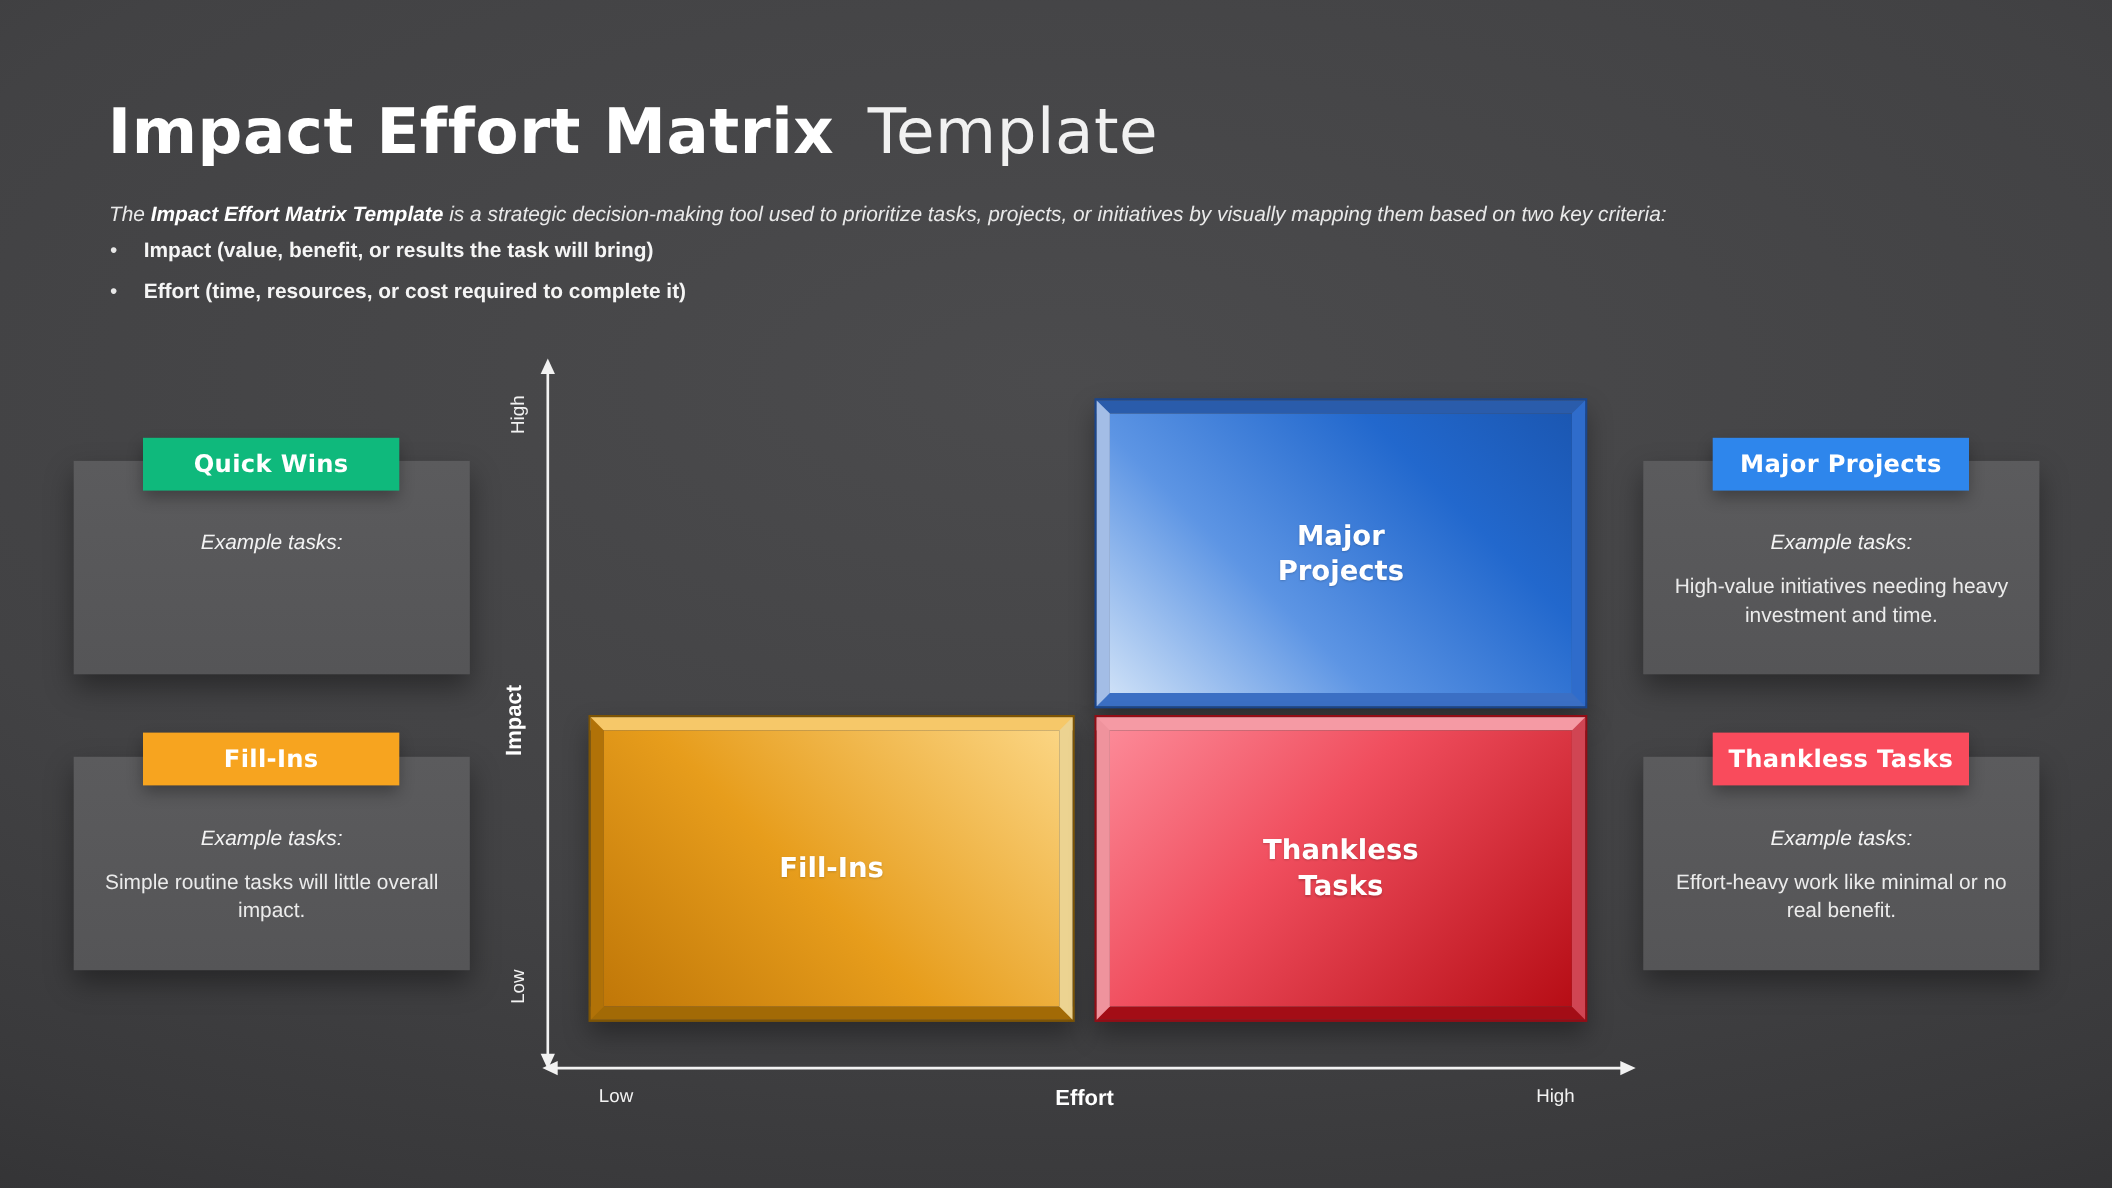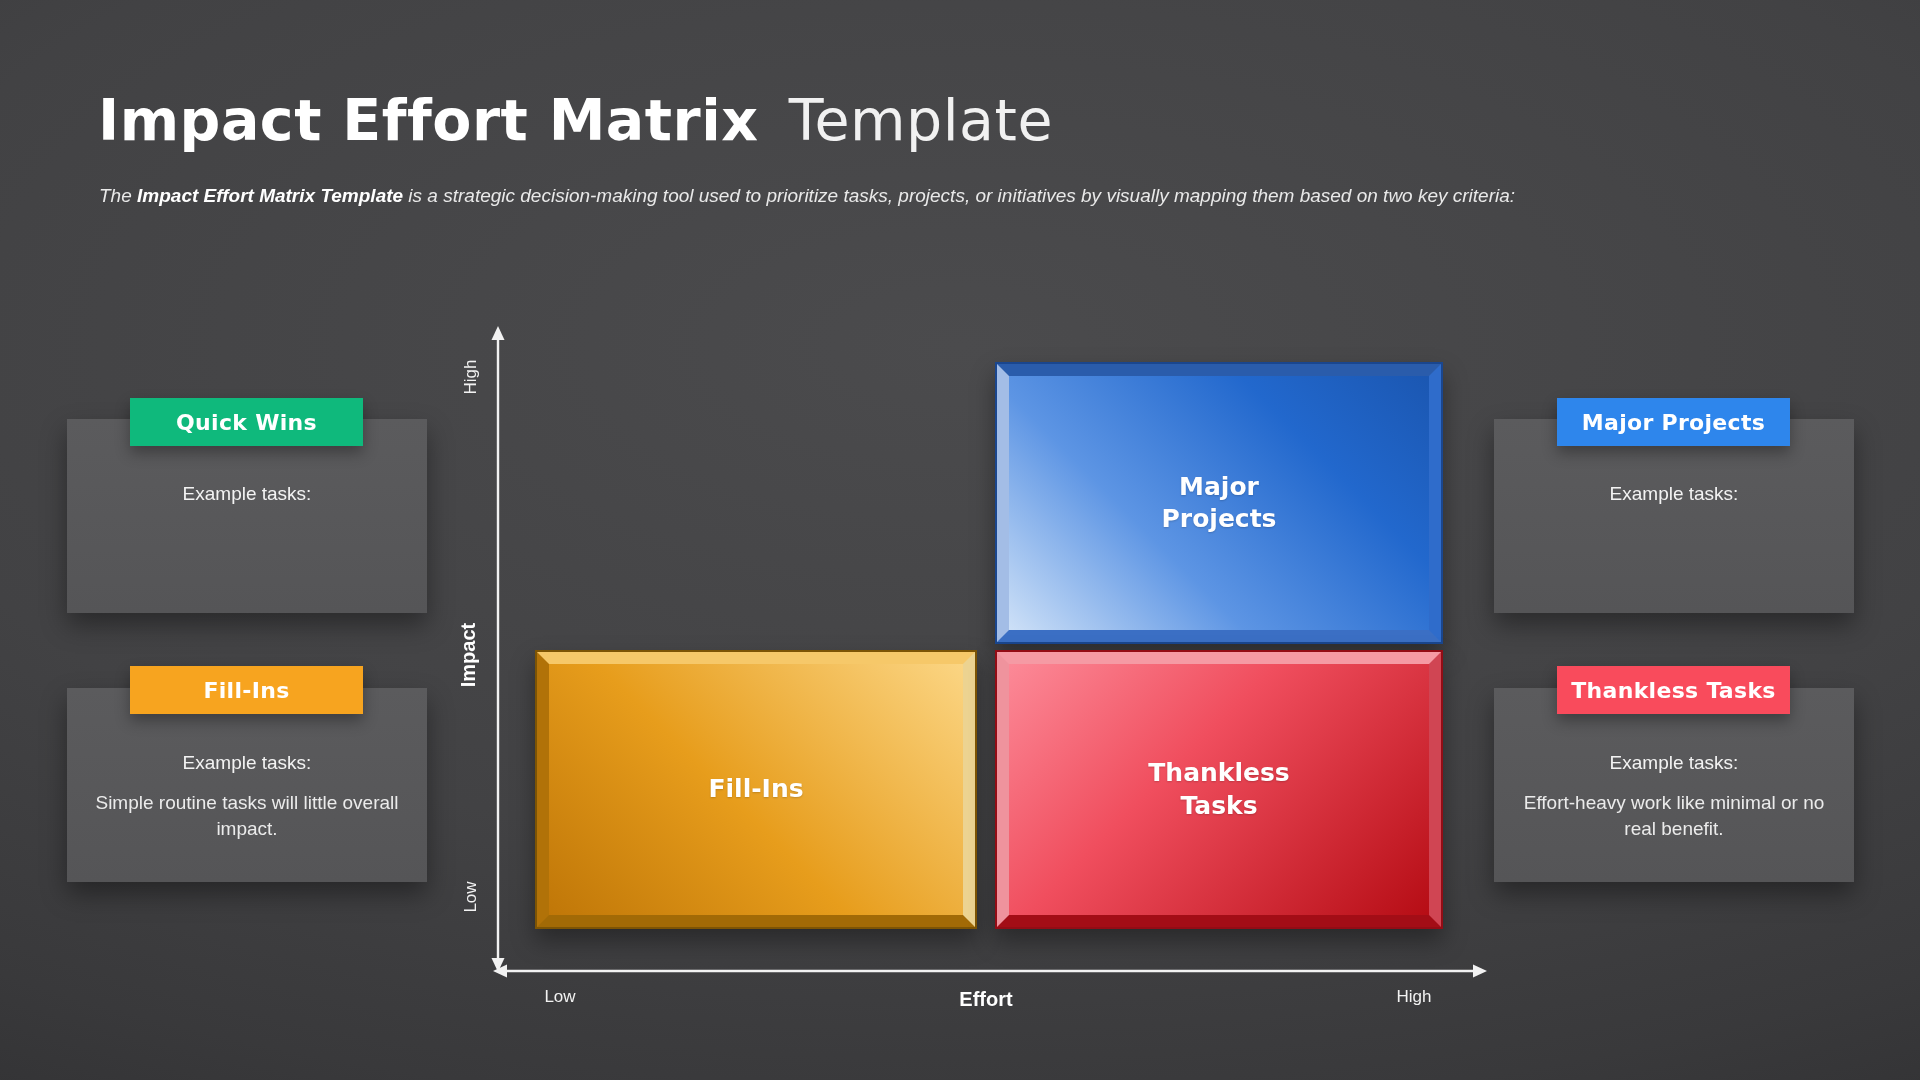--- a/index.html
+++ b/index.html
@@ -16,21 +16,21 @@
   .desc b{color:#ffffff;}
   .bullets{position:absolute;left:100px;top:218px;list-style:none;margin:0;padding:0;}
   .bullets li{display:flex;align-items:baseline;font-size:19px;font-weight:700;color:#f5f5f5;margin-bottom:15px;}
   .bullets li::before{content:"\2022";font-weight:400;margin-right:24px;color:#e8e8e8;}
   
   .card{position:absolute;width:360px;height:194px;background:linear-gradient(180deg,#5b5b5d 0%,#555557 100%);box-shadow:0 12px 24px rgba(0,0,0,.38);}
   .card-quick-wins{left:67px;top:419px;}
   .card-fill-ins{left:67px;top:688px;}
   .card-major-projects{left:1494px;top:419px;}
   .card-thankless-tasks{left:1494px;top:688px;}
-  .card-head{margin-top:64px;text-align:center;font-size:19px;color:#f3f3f3;}
+  .card-head{margin-top:64px;text-align:center;font-size:19px;color:#f3f3f3;font-style:italic;}
   .card-body{margin:16px auto 0;width:306px;text-align:center;font-size:19px;line-height:1.38;color:#ebebeb;}
   .badge{position:absolute;width:233px;height:48px;display:flex;align-items:center;justify-content:center;
     font-family:"DejaVu Sans",sans-serif;font-weight:700;font-size:22px;color:#fff;letter-spacing:.3px;
     box-shadow:0 7px 14px rgba(0,0,0,.32);}
   .badge-quick-wins{left:130px;top:398px;}
   .badge-fill-ins{left:130px;top:666px;}
   .badge-major-projects{left:1557px;top:398px;}
   .badge-thankless-tasks{left:1557px;top:666px;}
   
   .quad{position:absolute;border:2px solid;box-shadow:0 12px 22px rgba(0,0,0,.35);}
@@ -62,34 +62,43 @@
 
 <div class="slide">
 
   <h1 class="title">
     <span class="t-bold">Impact Effort Matrix</span>
     <span class="t-light">Template</span>
   </h1>
   <p class="desc">
     <span>The </span><b>Impact Effort Matrix Template</b><span> is a strategic decision-making tool used to prioritize tasks, projects, or initiatives by visually mapping them based on two key criteria:</span>
   </p>
+  <ul class="bullets">
+    <li>
+        <span>Impact (value, benefit, or results the task will bring)</span>
+      </li>
+    <li>
+        <span>Effort (time, resources, or cost required to complete it)</span>
+      </li>
+  </ul>
 
   <div class="card card-quick-wins">
     <div class="card-head">Example tasks:</div>
   </div>
   <div class="badge badge-quick-wins" style="background-color: rgb(15, 185, 124);">Quick Wins</div>
 
   <div class="card card-fill-ins">
     <div class="card-head">Example tasks:</div>
     <div class="card-body">Simple routine tasks will little overall impact.</div>
   </div>
   <div class="badge badge-fill-ins" style="background-color: rgb(247, 164, 31);">Fill-Ins</div>
 
   <div class="card card-major-projects">
     <div class="card-head">Example tasks:</div>
+    <div class="card-body">High-value initiatives needing heavy investment and time.</div>
   </div>
   <div class="badge badge-major-projects" style="background-color: rgb(46, 134, 236);">Major Projects</div>
 
   <div class="card card-thankless-tasks">
     <div class="card-head">Example tasks:</div>
     <div class="card-body">Effort-heavy work like minimal or no real benefit.</div>
   </div>
   <div class="badge badge-thankless-tasks" style="background-color: rgb(249, 75, 92);">Thankless Tasks</div>
 
   <div class="quad quad-blue">

